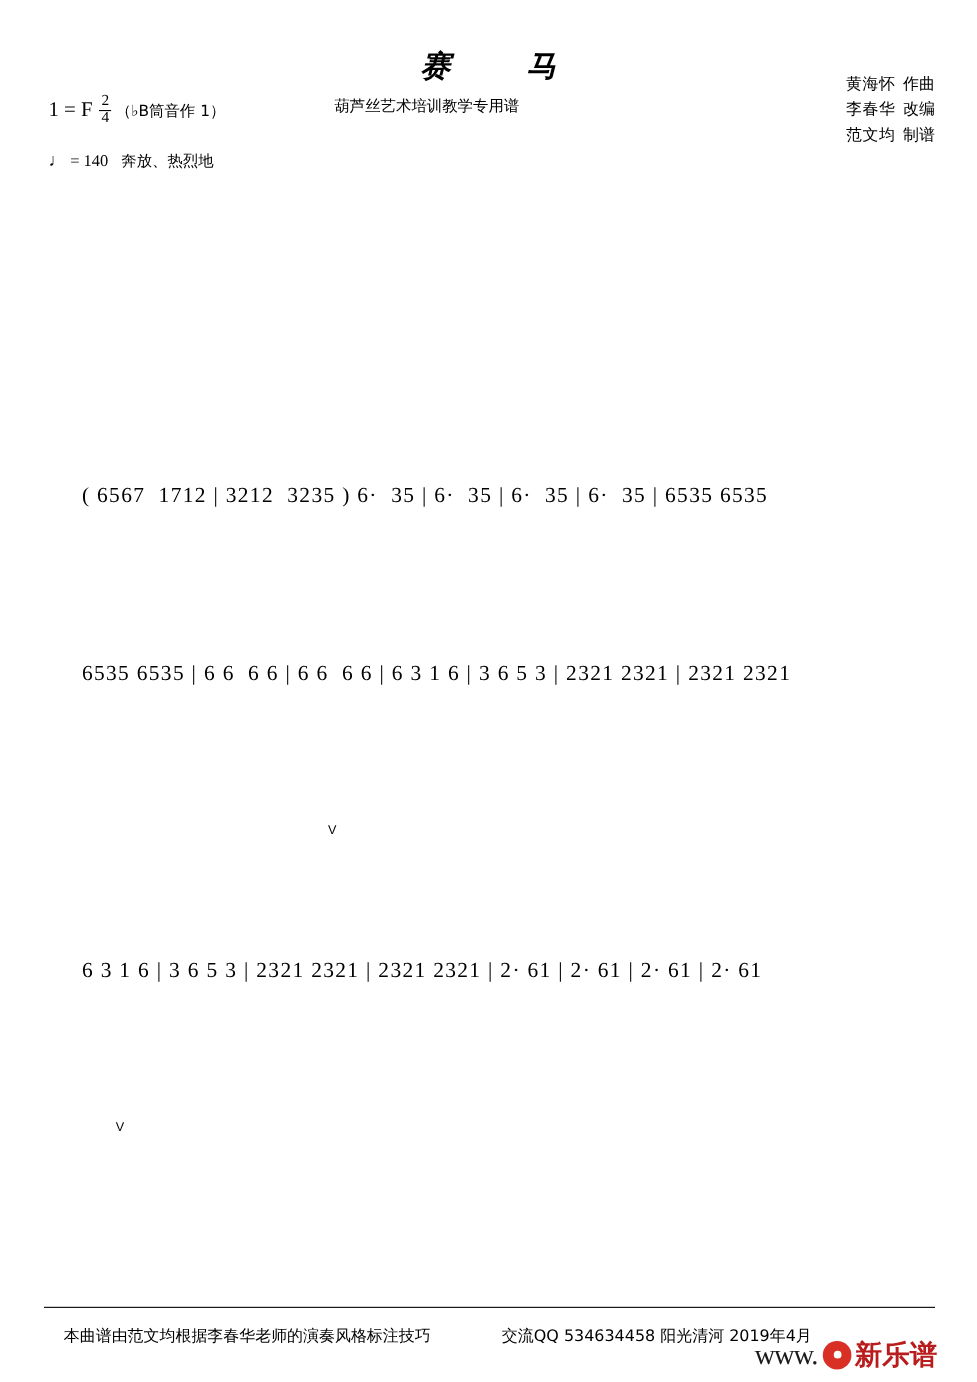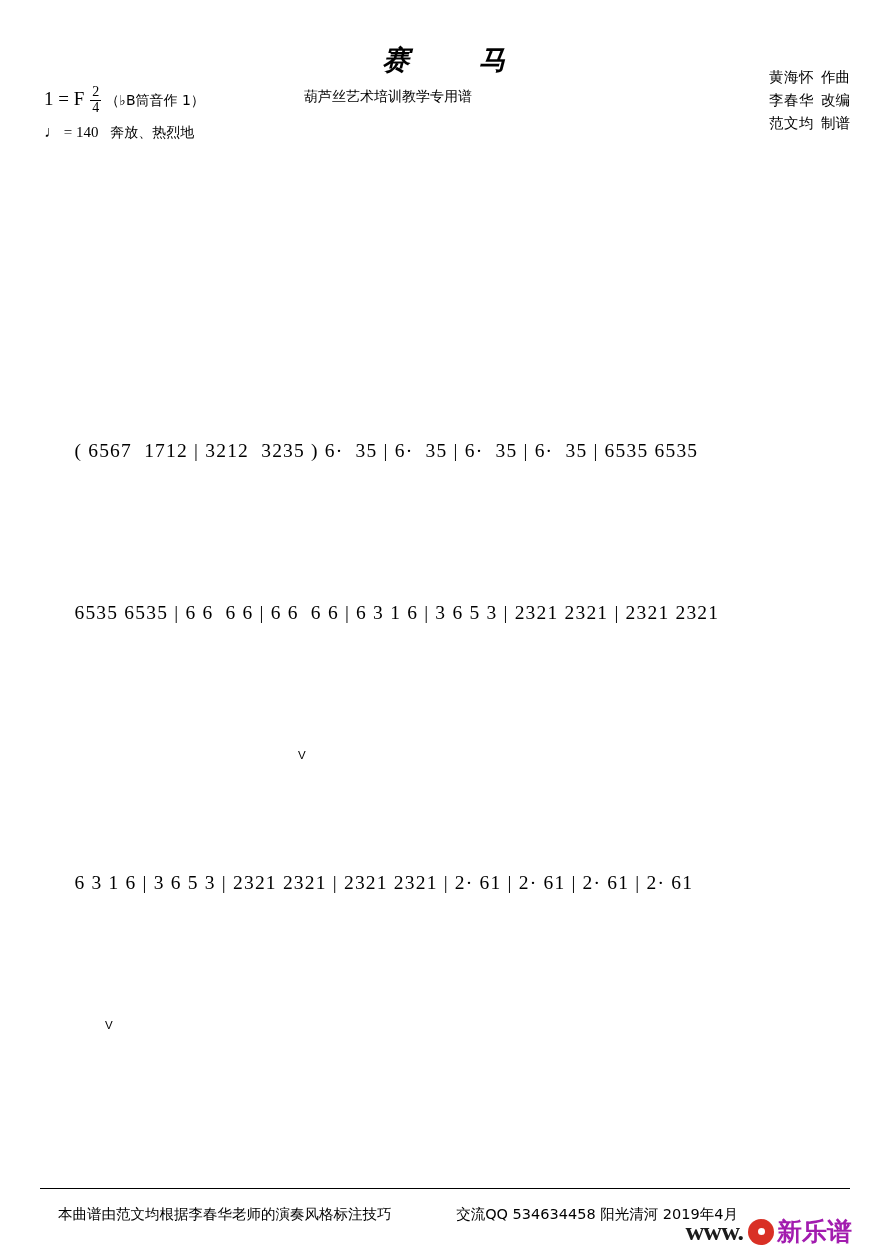--- a/index.html
+++ b/index.html
@@ -76,21 +76,21 @@
     position: relative;
     top: -1px;
   }
   .keysig .frac .num { display: block; border-bottom: 1.6px solid #000; padding: 0 2px;}
   .keysig .frac .den { display: block; padding: 0 2px;}
   .keysig .cn { font-family: "DejaVu Sans", sans-serif; font-size: 14px; }
 
   .tempo {
     position: absolute;
     left: 44px;
-    top: 123px;
+    top: 138px;
     font-family: "Liberation Serif", serif;
     font-size: 15px;
     white-space: nowrap;
   }
   .tempo .note { font-size: 16px; }
   .tempo .cn { font-family: "DejaVu Sans", sans-serif; font-size: 14px; margin-left: 8px; }
 
   
   .notation {
     position: absolute;
@@ -146,39 +146,38 @@
     display: flex;
     align-items: center;
     font-family: "DejaVu Sans", sans-serif;
   }
   .watermark .www {
     font-family: "Liberation Serif", serif;
     font-size: 26px;
     color: #1b1b1b;
     letter-spacing: -1px;
     margin-right: 2px;
-    font-weight: bold;
   }
   .watermark .disc {
     width: 26px; height: 26px; border-radius: 50%;
     background: #d93025;
     position: relative;
     margin: 0 3px;
     display: inline-block;
   }
   .watermark .disc::after {
     content: "";
     position: absolute; left: 9.5px; top: 9.5px;
     width: 7px; height: 7px; border-radius: 50%;
     background: #fff;
   }
   .watermark .cnname {
     font-size: 25px;
     font-weight: bold;
-    color: #a21caf;
+    color: #b91c1c;
     letter-spacing: 0px;
     font-family: Liberation Serif, serif;
   }
 </style>
 </head>
 <body>
 
 <div class="sheet">
 
   <div class="title">赛 马</div>

